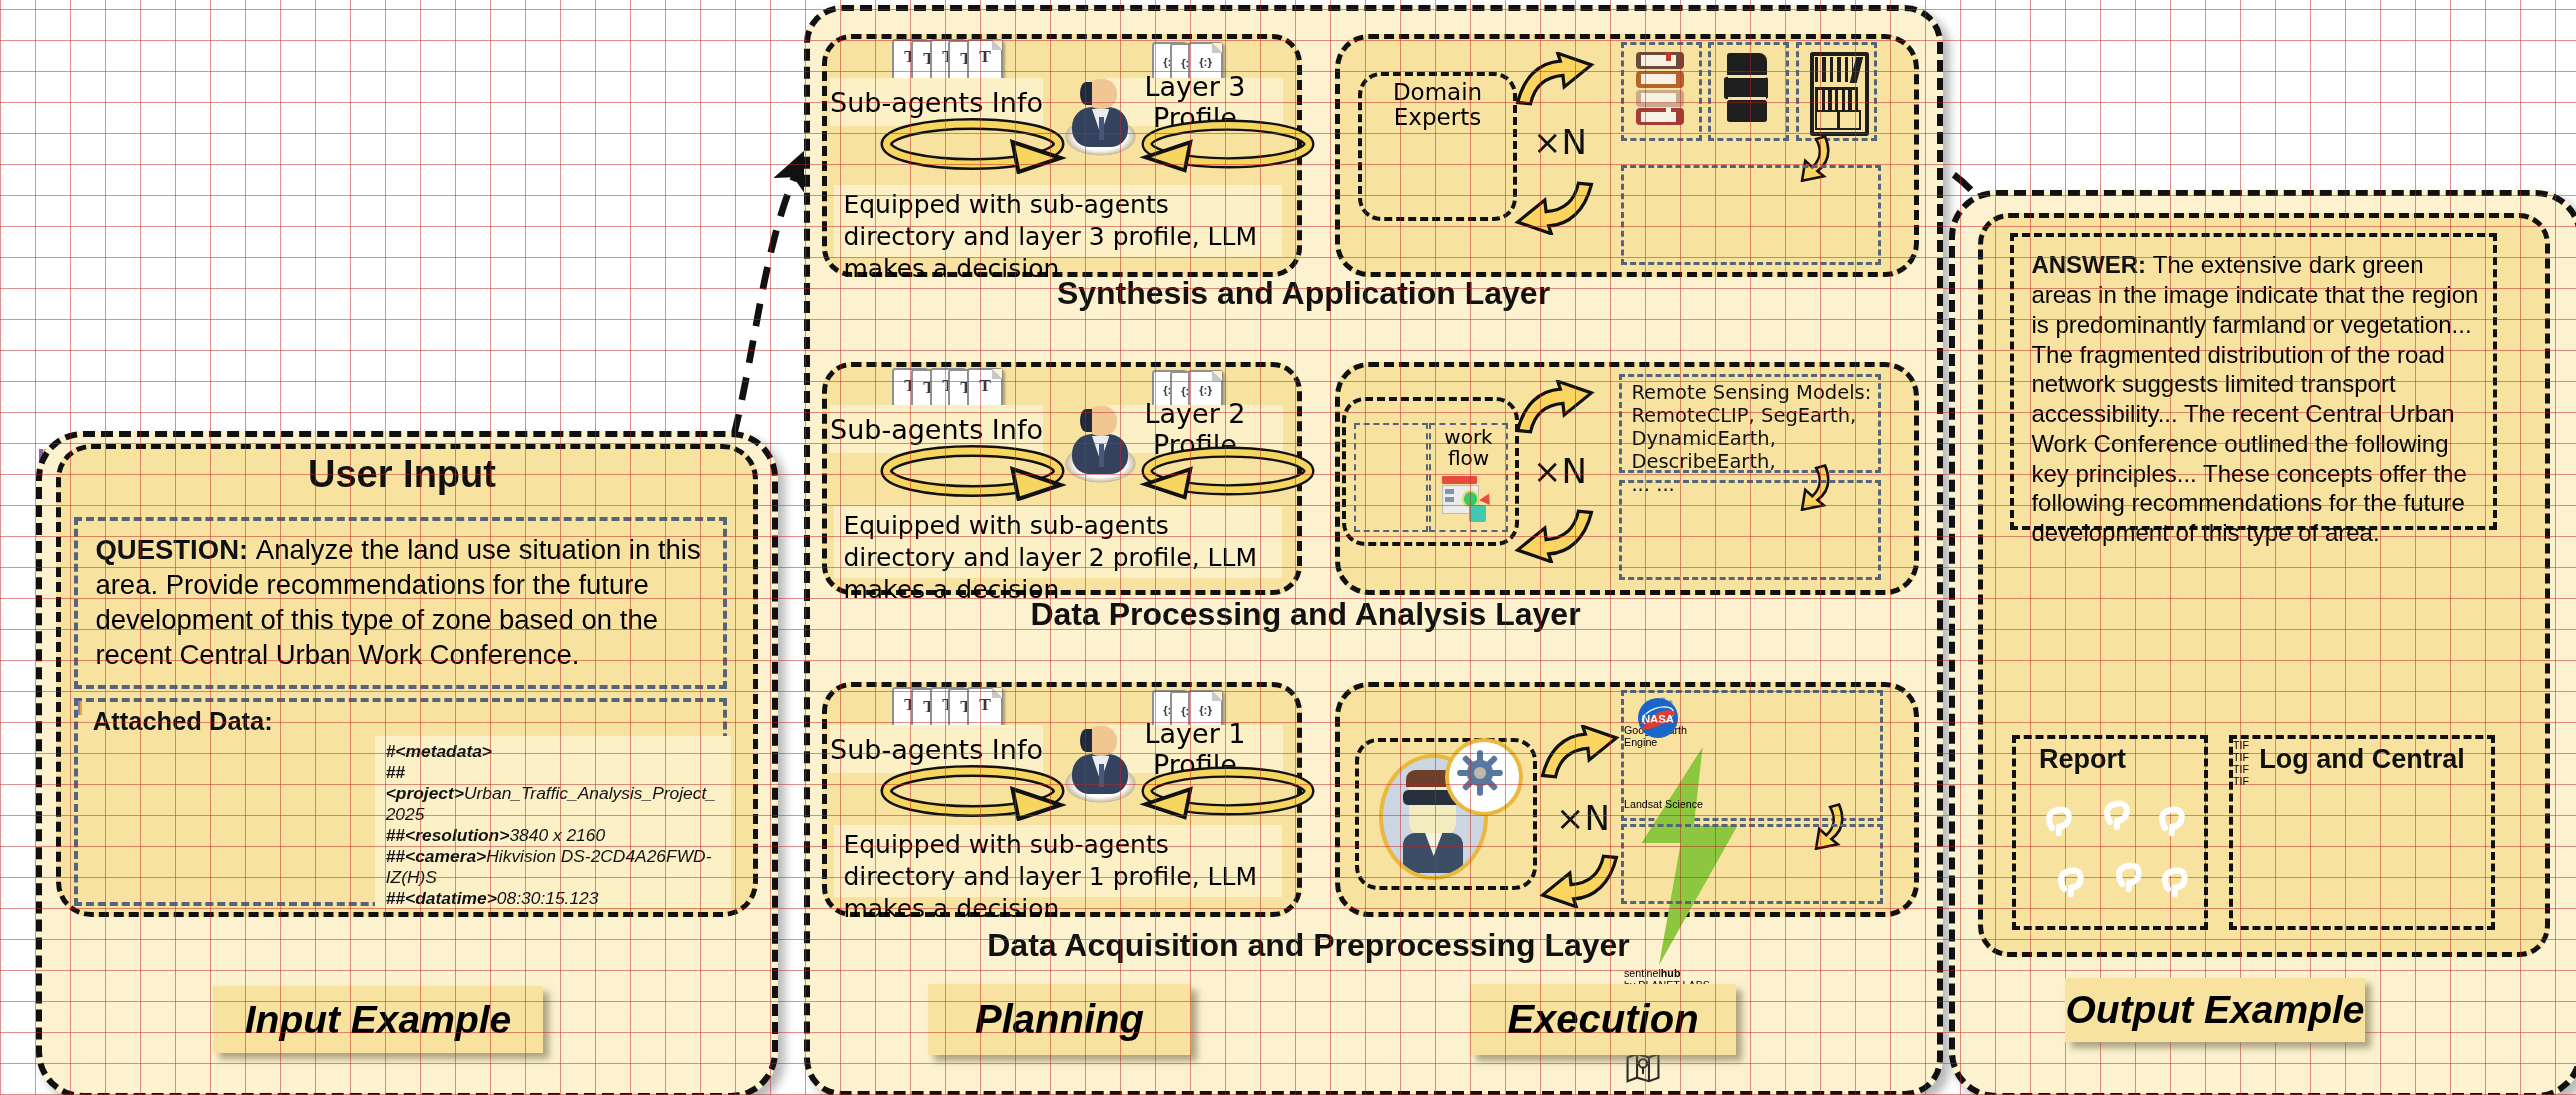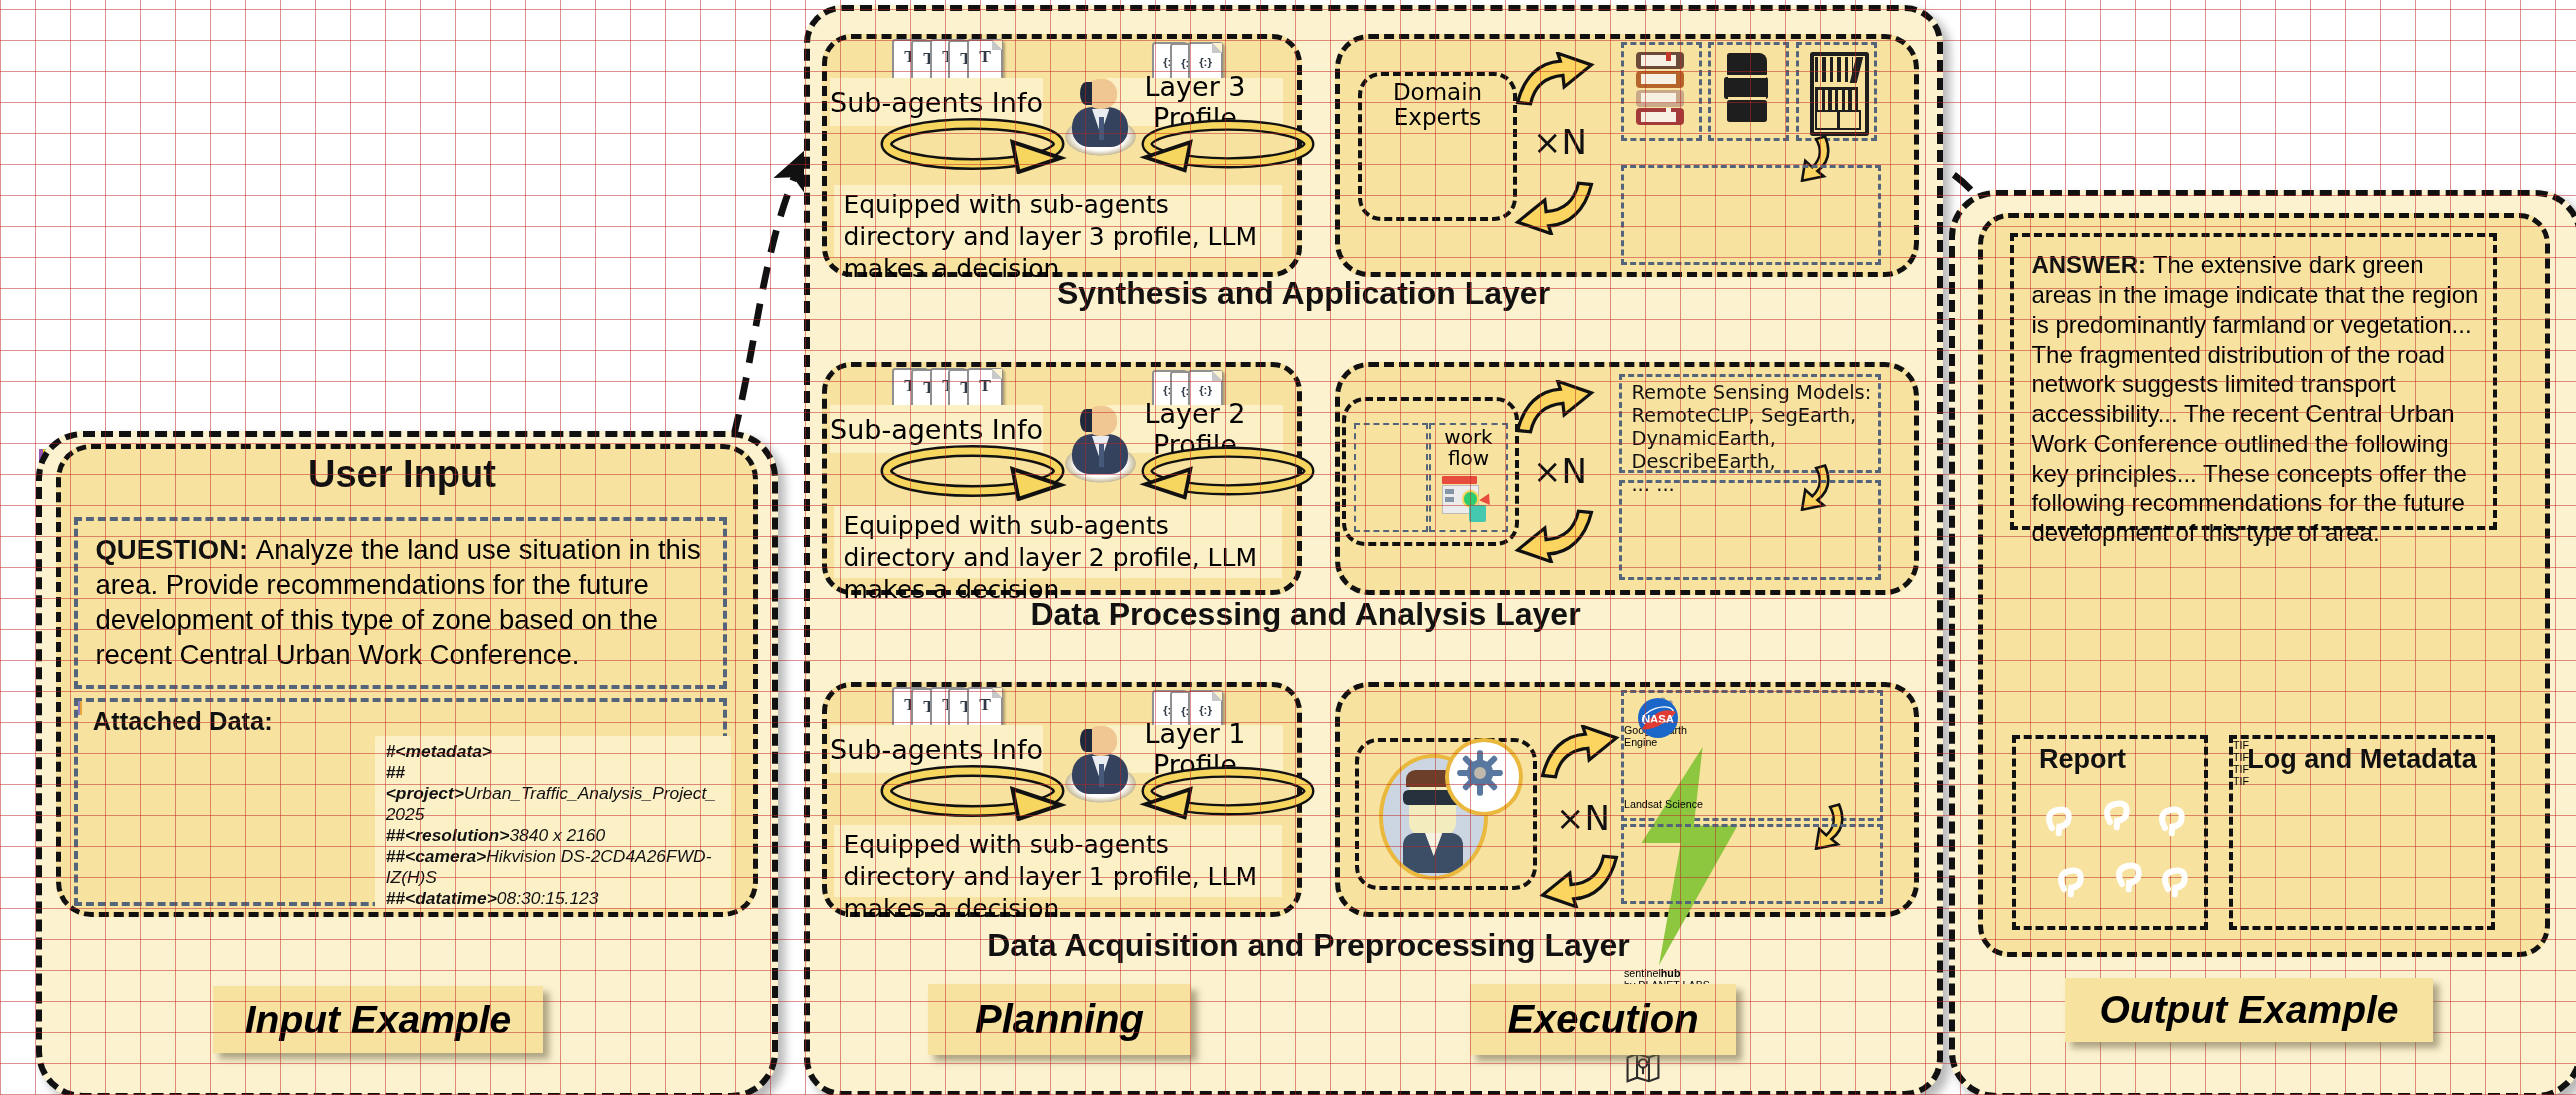--- a/index.html
+++ b/index.html
@@ -675,29 +675,29 @@
       </svg>
     <svg style="position:absolute;left:90px;top:110px;" width="40" height="54" viewBox="0 0 60 80">
         <path d="M24 52 q-12 -22 8 -27 q18 -4 17 12 q-1 12 -14 13 l-1 10" fill="none" stroke="#fff" stroke-width="9" stroke-linecap="round"></path>
       </svg>
     <svg style="position:absolute;left:136px;top:115px;" width="40" height="54" viewBox="0 0 60 80">
         <path d="M24 52 q-12 -22 8 -27 q18 -4 17 12 q-1 12 -14 13 l-1 10" fill="none" stroke="#fff" stroke-width="9" stroke-linecap="round"></path>
       </svg>
   </div>
 
   <div style="position:absolute;left:2229px;top:735px;width:266px;height:195px;border:4.7px dashed #111;box-sizing:border-box;">
-    <div class="bold-title" style="position:absolute;left:0;right:0;top:5.4px;text-align:center;font-size:27px;">Log and Metadata</div>
+    <div class="bold-title" style="position:absolute;left:0;right:0;top:5.4px;text-align:center;font-size:27px;">Log and Central</div>
     <div class="tif" style="left:10.7px;top:38px;"><i class="fold"></i><div class="t">TIF</div></div>
     <div class="tif" style="left:70px;top:38px;"><i class="fold"></i><div class="t">TIF</div></div>
     <div class="tif" style="left:10.7px;top:113px;"><i class="fold"></i><div class="t">TIF</div></div>
     <div class="tif" style="left:70px;top:113px;"><i class="fold"></i><div class="t">TIF</div></div>
     <div class="metadoc" style="left:142px;top:38px;">
       <i style="top:19px;width:44px;"></i><i style="top:36px;width:70px;"></i><i style="top:54px;width:70px;"></i><i style="top:71px;width:70px;"></i><i style="top:89px;width:54px;"></i><i style="top:106px;width:47px;"></i>
       <div class="fold"></div>
     </div>
   </div>
 
-  <div class="chip" style="left:2065px;top:978px;width:368px;height:64px;font-size:39px;">
+  <div class="chip" style="left:2065px;top:978px;width:300px;height:64px;font-size:39px;">
       <span>Output Example</span>
     </div>
 
 </div>
 
 
 </body></html>

